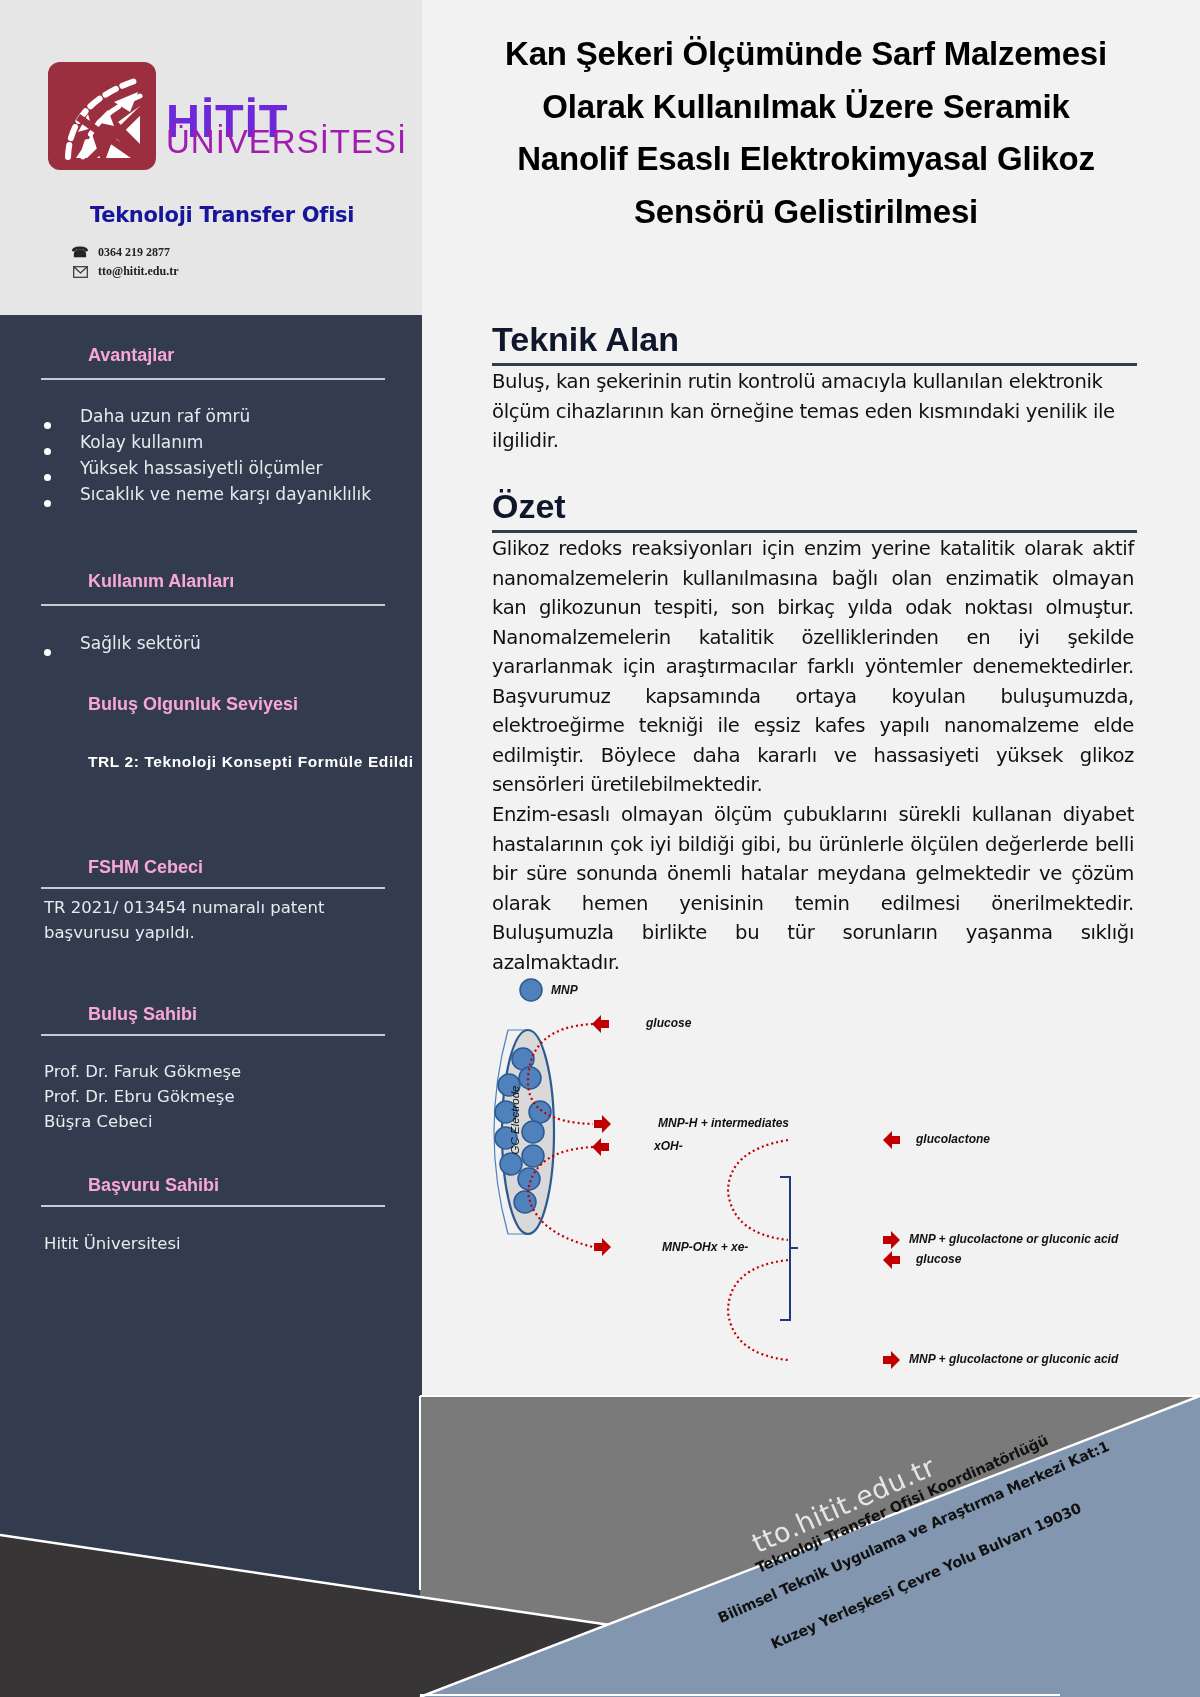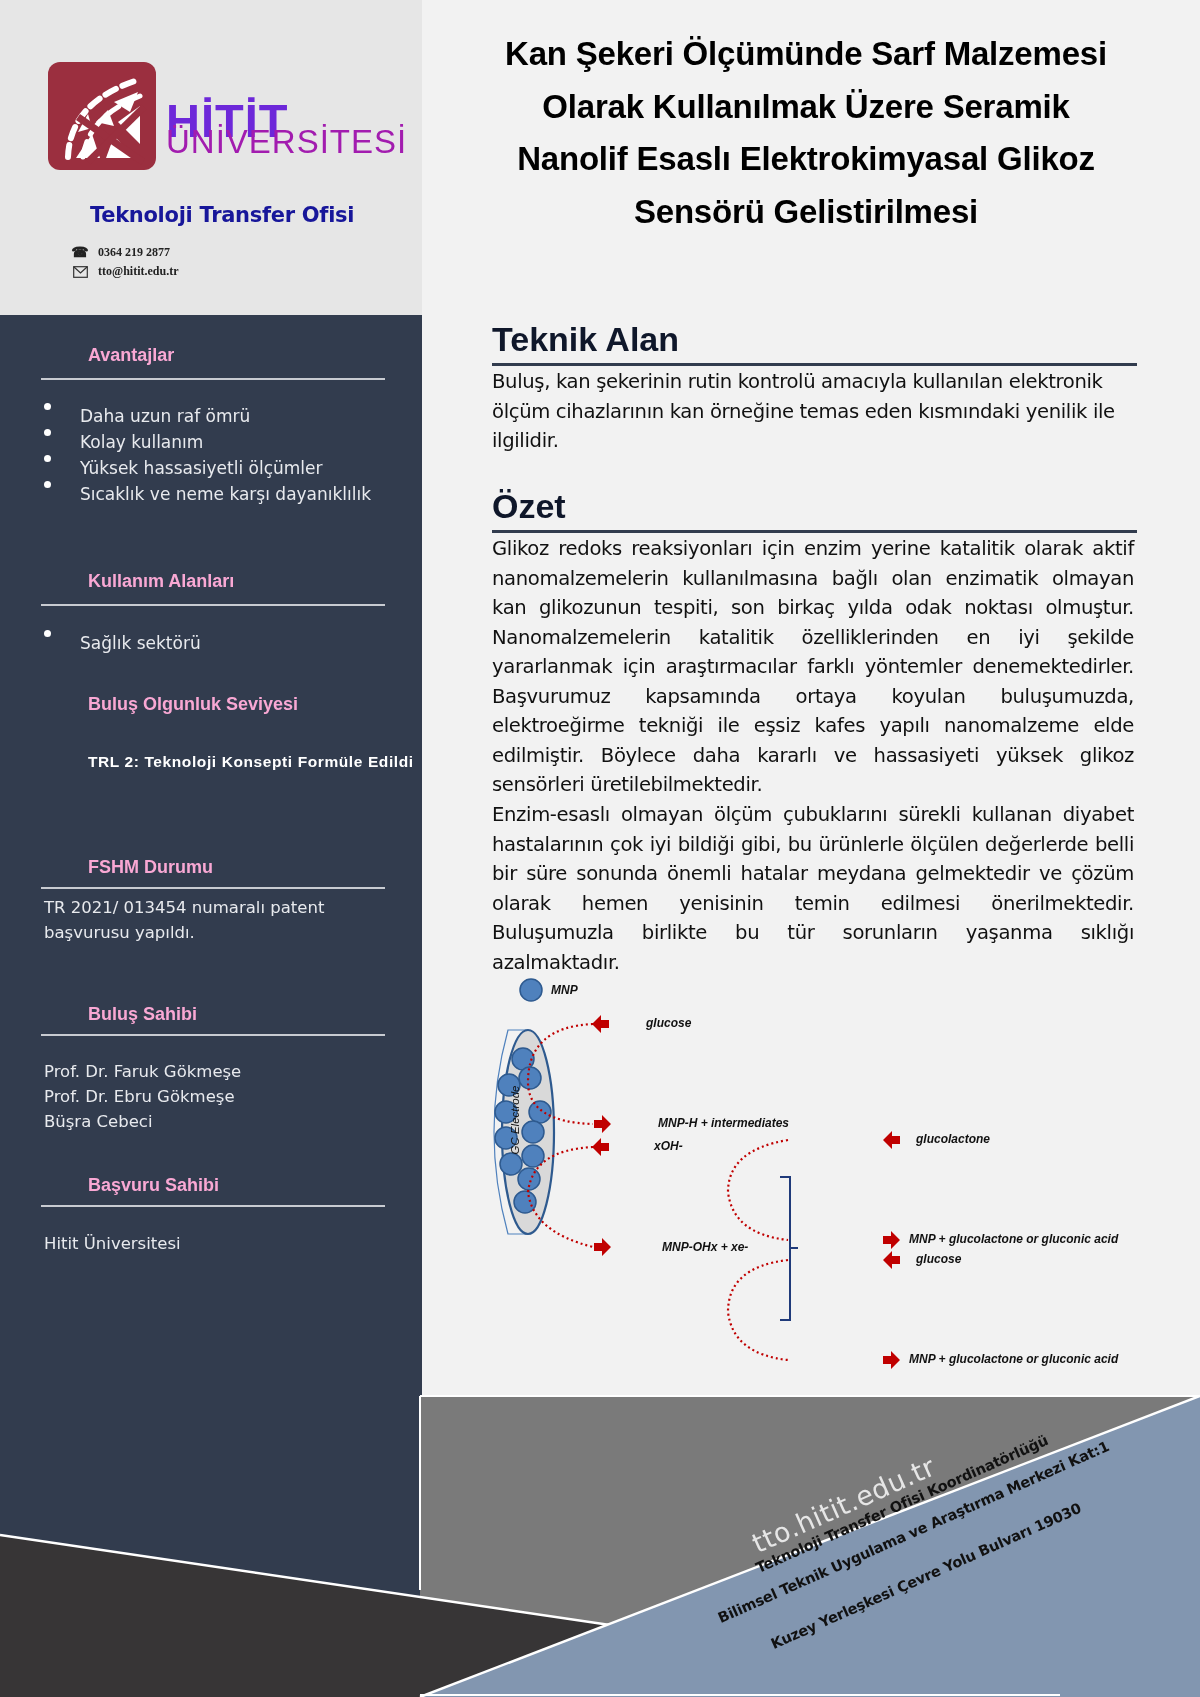--- a/index.html
+++ b/index.html
@@ -16,21 +16,21 @@
   .contact { position: absolute; left: 72px; font-size: 12px; font-weight: bold; color: #222; font-family: "Liberation Serif", serif; display: flex; align-items: center; gap: 10px; }
   .contact .ic { width: 16px; height: 14px; display: inline-flex; align-items: center; justify-content: center; font-size: 14px; }
   .contact.phone { top: 245px; }
   .contact.mail { top: 264px; }
 
   
   .sidebar { position: absolute; left: 0; top: 315px; width: 422px; height: 1382px; background: #323c4e; color: #fff; }
   .sec-h { position: absolute; left: 44px; font-size: 18px; font-weight: bold; color: #f9a8d4; font-family: "Liberation Sans", sans-serif; margin-left: 44px; }
   .sec-rule { position: absolute; left: 41px; width: 344px; height: 2px; background: #c8cbd1; }
   .bullets { position: absolute; left: 44px; list-style: none; font-family: "DejaVu Sans", sans-serif; font-size: 17px; color: #e8eaee; }
-  .bullets li { height: 26px; line-height: 26px; display: flex; align-items: flex-start; }
+  .bullets li { height: 26px; line-height: 26px; display: flex; align-items: flex-end; }
   .bullets li .dot { width: 7px; height: 7px; border-radius: 50%; background: #fff; margin-right: 29px; flex: none; }
   .body-text { position: absolute; left: 44px; font-family: "DejaVu Sans", sans-serif; font-size: 16.5px; color: #e8eaee; line-height: 25px; }
   .trl { position: absolute; left: 44px; width: 330px; font-size: 15.5px; font-weight: bold; color: #fff; line-height: 24px; text-align: justify; letter-spacing: 0.6px; margin-left: 44px; }
 
   
   .title { position: absolute; left: 500px; top: 28px; width: 612px; text-align: center; font-size: 33px; font-weight: bold; color: #000; line-height: 52.5px; letter-spacing: -0.2px; }
   .main-h { position: absolute; left: 492px; font-size: 34px; font-weight: bold; color: #0f172a; }
   .main-rule { position: absolute; left: 492px; width: 645px; height: 3px; background: #323c4e; }
   .para { position: absolute; left: 492px; width: 642px; font-family: "DejaVu Sans", sans-serif; font-size: 19.6px; color: #111; line-height: 29.5px; text-align: justify; letter-spacing: -0.35px; }
   .para.left { text-align: left; }
@@ -115,21 +115,21 @@
   <ul class="bullets" style="top:315px">
     <li>
         <span class="dot"></span>
         <span>Sağlık sektörü</span>
       </li>
   </ul>
 
   <div class="sec-h" style="top:379px">Buluş Olgunluk Seviyesi</div>
   <div class="trl" style="top:435px">TRL 2: Teknoloji Konsepti Formüle Edildi</div>
 
-  <div class="sec-h" style="top:542px">FSHM Durumu</div>
+  <div class="sec-h" style="top:542px">FSHM Cebeci</div>
   <div class="sec-rule" style="top:572px"></div>
   <div class="body-text" style="top:580px; width:300px">TR 2021/ 013454 numaralı patent başvurusu yapıldı.</div>
 
   <div class="sec-h" style="top:689px">Buluş Sahibi</div>
   <div class="sec-rule" style="top:719px"></div>
   <div class="body-text" style="top:744px">
     <div>Prof. Dr. Faruk Gökmeşe</div>
     <div>Prof. Dr. Ebru Gökmeşe</div>
     <div>Büşra Cebeci</div>
   </div>

